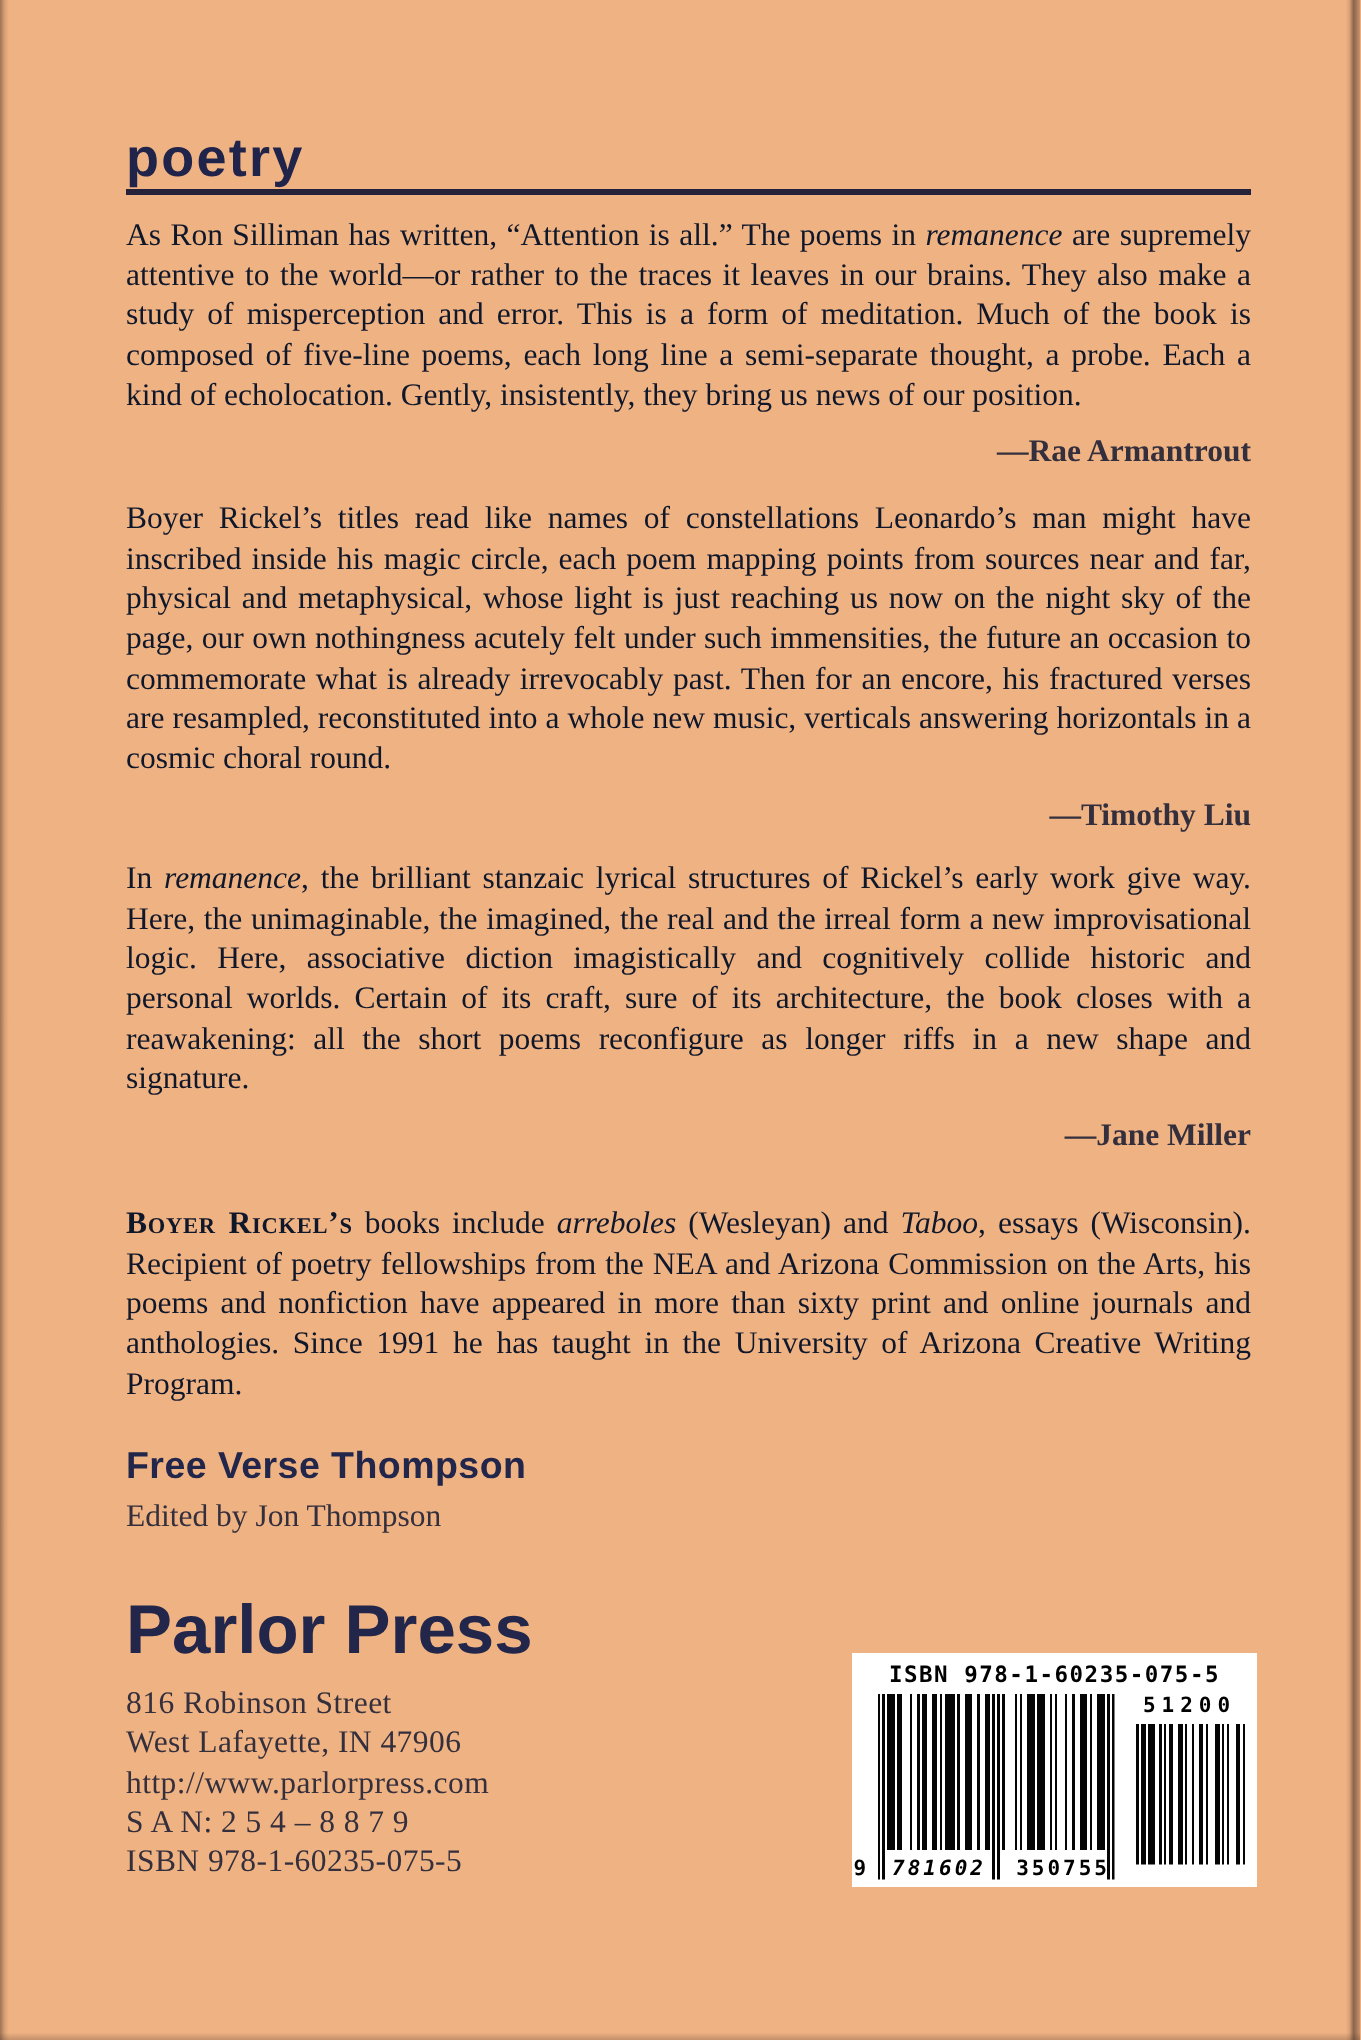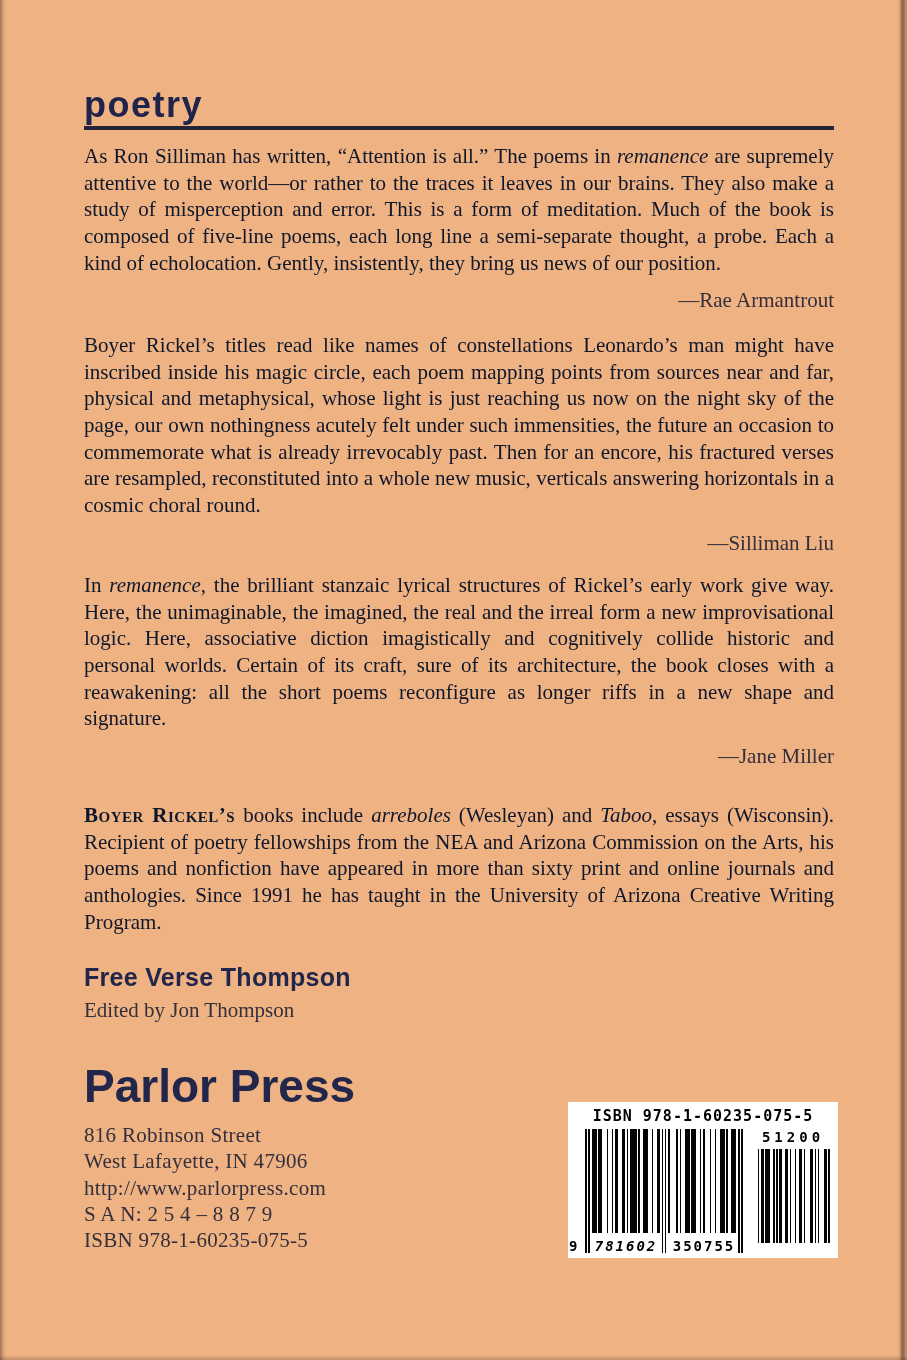--- a/index.html
+++ b/index.html
@@ -51,20 +51,21 @@
     font-size: 21px;
     line-height: 1.27;
     text-align: justify;
     color: #0f172a;
   }
   .attribution {
     margin-top: 12px;
     font-size: 21px;
     text-align: right;
     color: #342f3c;
+    font-weight: bold;
   }
   .sc { font-variant: small-caps; font-weight: 700; letter-spacing: 0.5px; }
 
   .series-block { position: absolute; left: 84px; top: 963px; }
   .series-name {
     font-family: "Liberation Sans", sans-serif;
     font-size: 25px; font-weight: 600; color: #22264a; letter-spacing: 0.3px;
   }
   .series-editor { font-size: 21px; margin-top: 6px; color: #342f3c; }
 
@@ -92,21 +93,21 @@
   .bc-main { position: absolute; left: 17px; top: 27px; width: 158px; height: 124px; }
   .bc-main .bars { position: absolute; left: 0; top: 0; width: 100%; height: 100%; }
   .bc-digit {
     position: absolute; bottom: -1px;
     font-family: "DejaVu Sans Mono", monospace;
     font-size: 14px; font-weight: 700; color: #000;
     letter-spacing: 2px; text-align: center; white-space: nowrap;
   }
   .bc-digit-first { left: -16px; letter-spacing: 0; }
   .bc-digit-left { left: 5px; width: 72px; font-style: italic; }
-  .bc-digit-right { left: 83px; width: 72px; }
+  .bc-digit-right { left: 83px; width: 72px; text-align: right; }
   .bc-addon { position: absolute; left: 188px; top: 27px; width: 74px; height: 124px; }
   .bc-addon-digits {
     position: absolute; top: 0; left: 0; width: 100%;
     text-align: center;
     font-family: "DejaVu Sans Mono", monospace;
     font-size: 14px; font-weight: 700; letter-spacing: 4px; color: #000;
     white-space: nowrap;
   }
   .bc-addon .bars { position: absolute; left: 0; top: 20px; width: 100%; height: 94px; }
 </style>
@@ -122,21 +123,21 @@
   <div class="category-heading">poetry</div>
   <div class="heading-rule"></div>
 
   <div class="blurb blurb-1">
     <p class="body-text"><span>As Ron Silliman has written, “Attention is all.” The poems in </span><i>remanence</i><span> are supremely attentive to the world—or rather to the traces it leaves in our brains. They also make a study of misperception and error. This is a form of meditation. Much of the book is composed of five-line poems, each long line a semi-separate thought, a probe. Each a kind of echolocation. Gently, insistently, they bring us news of our position.</span></p>
     <div class="attribution">—Rae Armantrout</div>
   </div>
 
   <div class="blurb blurb-2">
     <p class="body-text"><span>Boyer Rickel’s titles read like names of constellations Leonardo’s man might have inscribed inside his magic circle, each poem mapping points from sources near and far, physical and metaphysical, whose light is just reaching us now on the night sky of the page, our own nothingness acutely felt under such immensities, the future an occasion to commemorate what is already irrevocably past. Then for an encore, his fractured verses are resampled, reconstituted into a whole new music, verticals answering horizontals in a cosmic choral round.</span></p>
-    <div class="attribution">—Silliman Liu</div>
+    <div class="attribution">—Timothy Liu</div>
   </div>
 
   <div class="blurb blurb-3">
     <p class="body-text"><span>In </span><i>remanence</i><span>, the brilliant stanzaic lyrical structures of Rickel’s early work give way. Here, the unimaginable, the imagined, the real and the irreal form a new improvisational logic. Here, associative diction imagistically and cognitively collide historic and personal worlds. Certain of its craft, sure of its architecture, the book closes with a reawakening: all the short poems reconfigure as longer riffs in a new shape and signature.</span></p>
     <div class="attribution">—Jane Miller</div>
   </div>
 
   <div class="bio-block">
     <p class="body-text"><span class="sc">Boyer Rickel’s</span><span> books include </span><i>arreboles</i><span> (Wesleyan) and </span><i>Taboo</i><span>, essays (Wisconsin). Recipient of poetry fellowships from the NEA and Arizona Commission on the Arts, his poems and nonfiction have appeared in more than sixty print and online journals and anthologies. Since 1991 he has taught in the University of Arizona Creative Writing Program.</span></p>
   </div>

